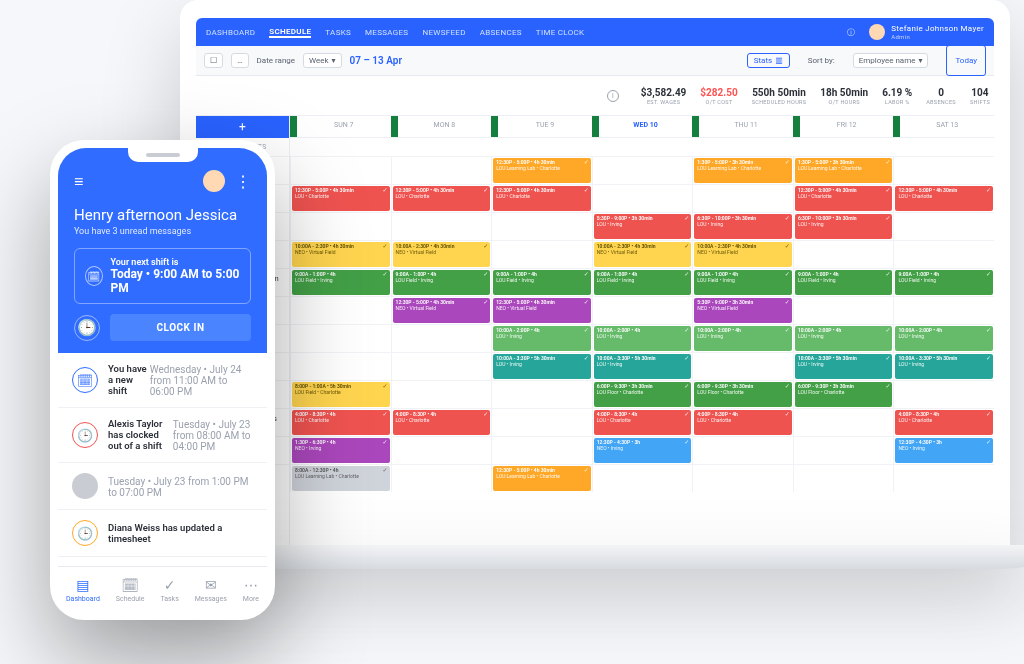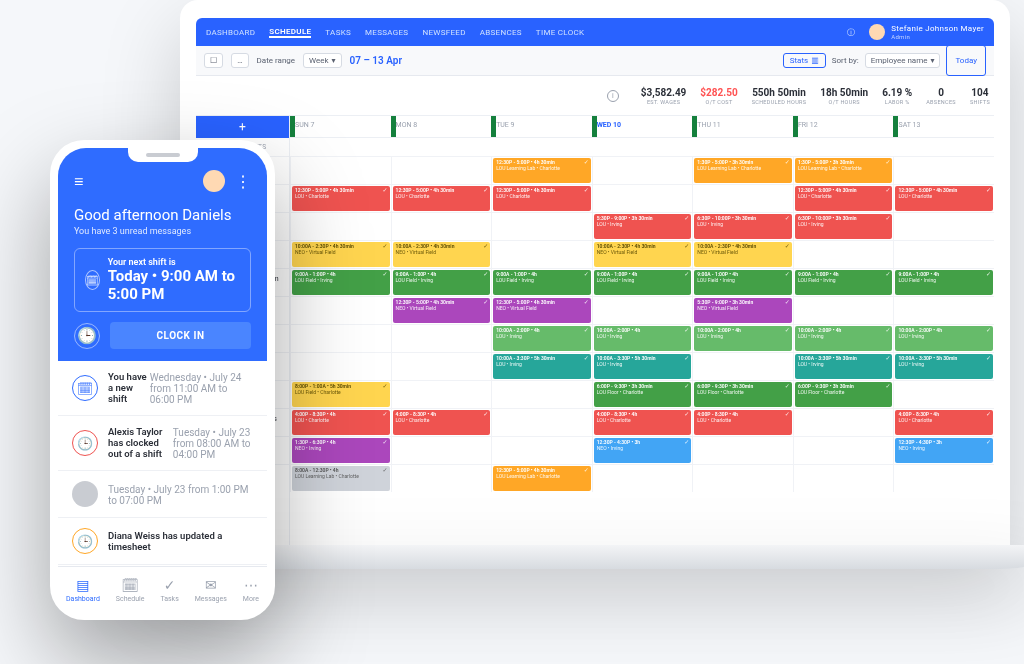--- a/index.html
+++ b/index.html
@@ -15,21 +15,21 @@
   .topbar { height: 28px; background: #2962ff; display: flex; align-items: center; padding: 0 10px; gap: 14px; color: #cfe0ff; font-size: 8px; letter-spacing: .3px; }
   .topbar .active { color: #fff; font-weight: 600; border-bottom: 2px solid #fff; padding-bottom:0; }
   .topbar .spacer { flex:1; }
   .user-chip { display:flex; align-items:center; gap:6px; color:#fff; font-size:8px; }
   .user-chip .av { width:16px; height:16px; border-radius:50%; background:#ffd9b3; }
 
   
   .toolbar { height: 30px; background: #f8f9fb; border-bottom:1px solid #e6e9ef; display:flex; align-items:center; padding:0 8px; gap:8px; font-size:8px; color:#5a6170; }
   .tb-box { border:1px solid #d6dbe3; background:#fff; border-radius:3px; padding:2px 5px; display:flex; align-items:center; gap:3px; }
   .date { color:#2962ff; font-weight:600; font-size:10px; }
-  .tb-right { margin-left:auto; display:flex; align-items:center; gap:6px; }
+  .tb-right { margin-left:auto; display:flex; align-items:center; gap:18px; }
   .stats-pill { color:#2962ff; border:1px solid #2962ff; border-radius:3px; padding:2px 6px; display:flex; gap:3px; align-items:center; }
   .today-pill { border:1px solid #2962ff; color:#2962ff; border-radius:3px; padding:10px 8px; }
 
   
   .stats { height: 40px; display:flex; align-items:center; justify-content:flex-end; padding:0 4px 0 0; gap:14px; font-size:7px; color:#5a6170; border-bottom:1px solid #eceff4; background:#fff; }
   .stat { text-align:center; }
   .stat .big { font-size:10px; color:#2b2f38; font-weight:700; }
   .stat .lbl { text-transform:uppercase; font-size:5.5px; color:#9aa1ae; letter-spacing:.3px; margin-top:1px; }
   .stat.red .big { color:#ff5252; }
   .info-icon { width:12px; height:12px; border:1px solid #9aa1ae; border-radius:50%; display:flex; align-items:center; justify-content:center; font-size:7px; color:#9aa1ae; margin-right:8px; }
@@ -39,21 +39,21 @@
   .sidecol { flex: 0 0 94px; border-right:1px solid #eceff4; }
   .plus { height:22px; background:#2962ff; color:#fff; display:flex; align-items:center; justify-content:center; font-size:12px; }
   .sched-label { font-size:6.5px; color:#9aa1ae; padding:5px 6px; letter-spacing:.3px; }
   .emp { height:28px; border-top:1px solid #f0f2f6; display:flex; align-items:center; gap:5px; padding:0 6px; font-size:7px; color:#2b2f38; overflow:hidden; }
   .emp .av { width:14px; height:14px; border-radius:50%; background:#d4d8df; flex:0 0 14px; }
   .emp .meta { display:flex; flex-direction:column; line-height:1.1; overflow:hidden; }
   .emp .hrs { font-size:5.5px; color:#9aa1ae; }
 
   .body { flex:1; overflow:hidden; }
   .hdrrow { height:22px; display:flex; border-bottom:1px solid #eceff4; }
-  .daycol-head { flex:1; text-align:left; font-size:7px; color:#9aa1ae; padding-top:5px; text-transform:uppercase; border-left:5px solid #15803d; }
+  .daycol-head { flex:1; text-align:center; font-size:7px; color:#9aa1ae; padding-top:5px; text-transform:uppercase; border-left:7px solid #15803d; }
   .daycol-head.today { color:#2962ff; font-weight:700; }
   .rows { }
   .row { height:28px; display:flex; border-top:1px solid #f0f2f6; }
   .row.first { margin-top:18px; }
   .cell { flex:1; border-left:1px solid #f0f2f6; padding:1px; }
   .shift { height:100%; border-radius:2px; padding:2px 3px; font-size:5px; line-height:1.15; color:#fff; overflow:hidden; position:relative; }
   .shift .check { position:absolute; top:1px; right:2px; font-size:6px; opacity:.85; }
   .shift .t1 { font-weight:600; }
   .shift .t2 { opacity:.9; }
   .c-orange { background:#ffa726; }
@@ -74,21 +74,21 @@
 
   .p-header { background: linear-gradient(#2f6cff,#2f6cff); color:#fff; padding:22px 16px 12px; }
   .p-bar { display:flex; align-items:center; justify-content:space-between; margin-bottom:14px; }
   .burger, .dots { font-size:16px; }
   .p-avatar { width:22px; height:22px; border-radius:50%; background:#ffd9b3; }
   .greeting { font-size:15px; font-weight:400; }
   .sub { font-size:9px; opacity:.85; margin-top:2px; }
   .shift-card { margin-top:12px; border:1px solid rgba(255,255,255,.4); border-radius:6px; padding:8px 10px; display:flex; gap:8px; align-items:center; }
   .shift-card .ico { width:20px;height:20px;border:1.5px solid rgba(255,255,255,.6); border-radius:50%; display:flex; align-items:center; justify-content:center; font-size:10px; }
   .shift-card .line1 { font-size:9px; font-weight:600; }
-  .shift-card .line2 { font-size:15px; font-weight:700; }
+  .shift-card .line2 { font-size:12px; font-weight:700; }
   .clockin-row { margin-top:10px; display:flex; gap:10px; align-items:center; }
   .clk-ico { width:26px; height:26px; border:1.5px solid rgba(255,255,255,.5); border-radius:50%; display:flex; align-items:center; justify-content:center; }
   .clk-btn { flex:1; background:#4a85ff; border-radius:4px; text-align:center; padding:8px 0; font-size:10px; font-weight:700; letter-spacing:.5px; }
 
   .feed { flex:1; overflow:hidden; background:#fff; }
   .feed-item { display:flex; gap:10px; padding:10px 14px; border-bottom:1px solid #eef0f4; align-items:center; }
   .feed-item .ficon { width:26px; height:26px; border-radius:50%; display:flex; align-items:center; justify-content:center; font-size:13px; flex:0 0 26px; }
   .ficon.blue { border:1.5px solid #2f6cff; color:#2f6cff; }
   .ficon.red  { border:1.5px solid #ef5350; color:#ef5350; }
   .ficon.orange { border:1.5px solid #ffa726; color:#ffa726; }
@@ -687,21 +687,21 @@
   <div class="phone-screen">
 
     <div class="p-header">
       <div class="p-bar">
         <span class="burger">≡</span>
         <div style="display:flex;gap:10px;align-items:center">
           <div class="p-avatar"></div>
           <span class="dots">⋮</span>
         </div>
       </div>
-      <div class="greeting">Good afternoon Daniels</div>
+      <div class="greeting">Henry afternoon Jessica</div>
       <div class="sub">You have 3 unread messages</div>
       <div class="shift-card">
         <div class="ico">🗓</div>
         <div>
           <div class="line1">Your next shift is</div>
           <div class="line2">Today • 9:00 AM to 5:00 PM</div>
         </div>
       </div>
       <div class="clockin-row">
         <div class="clk-ico">

